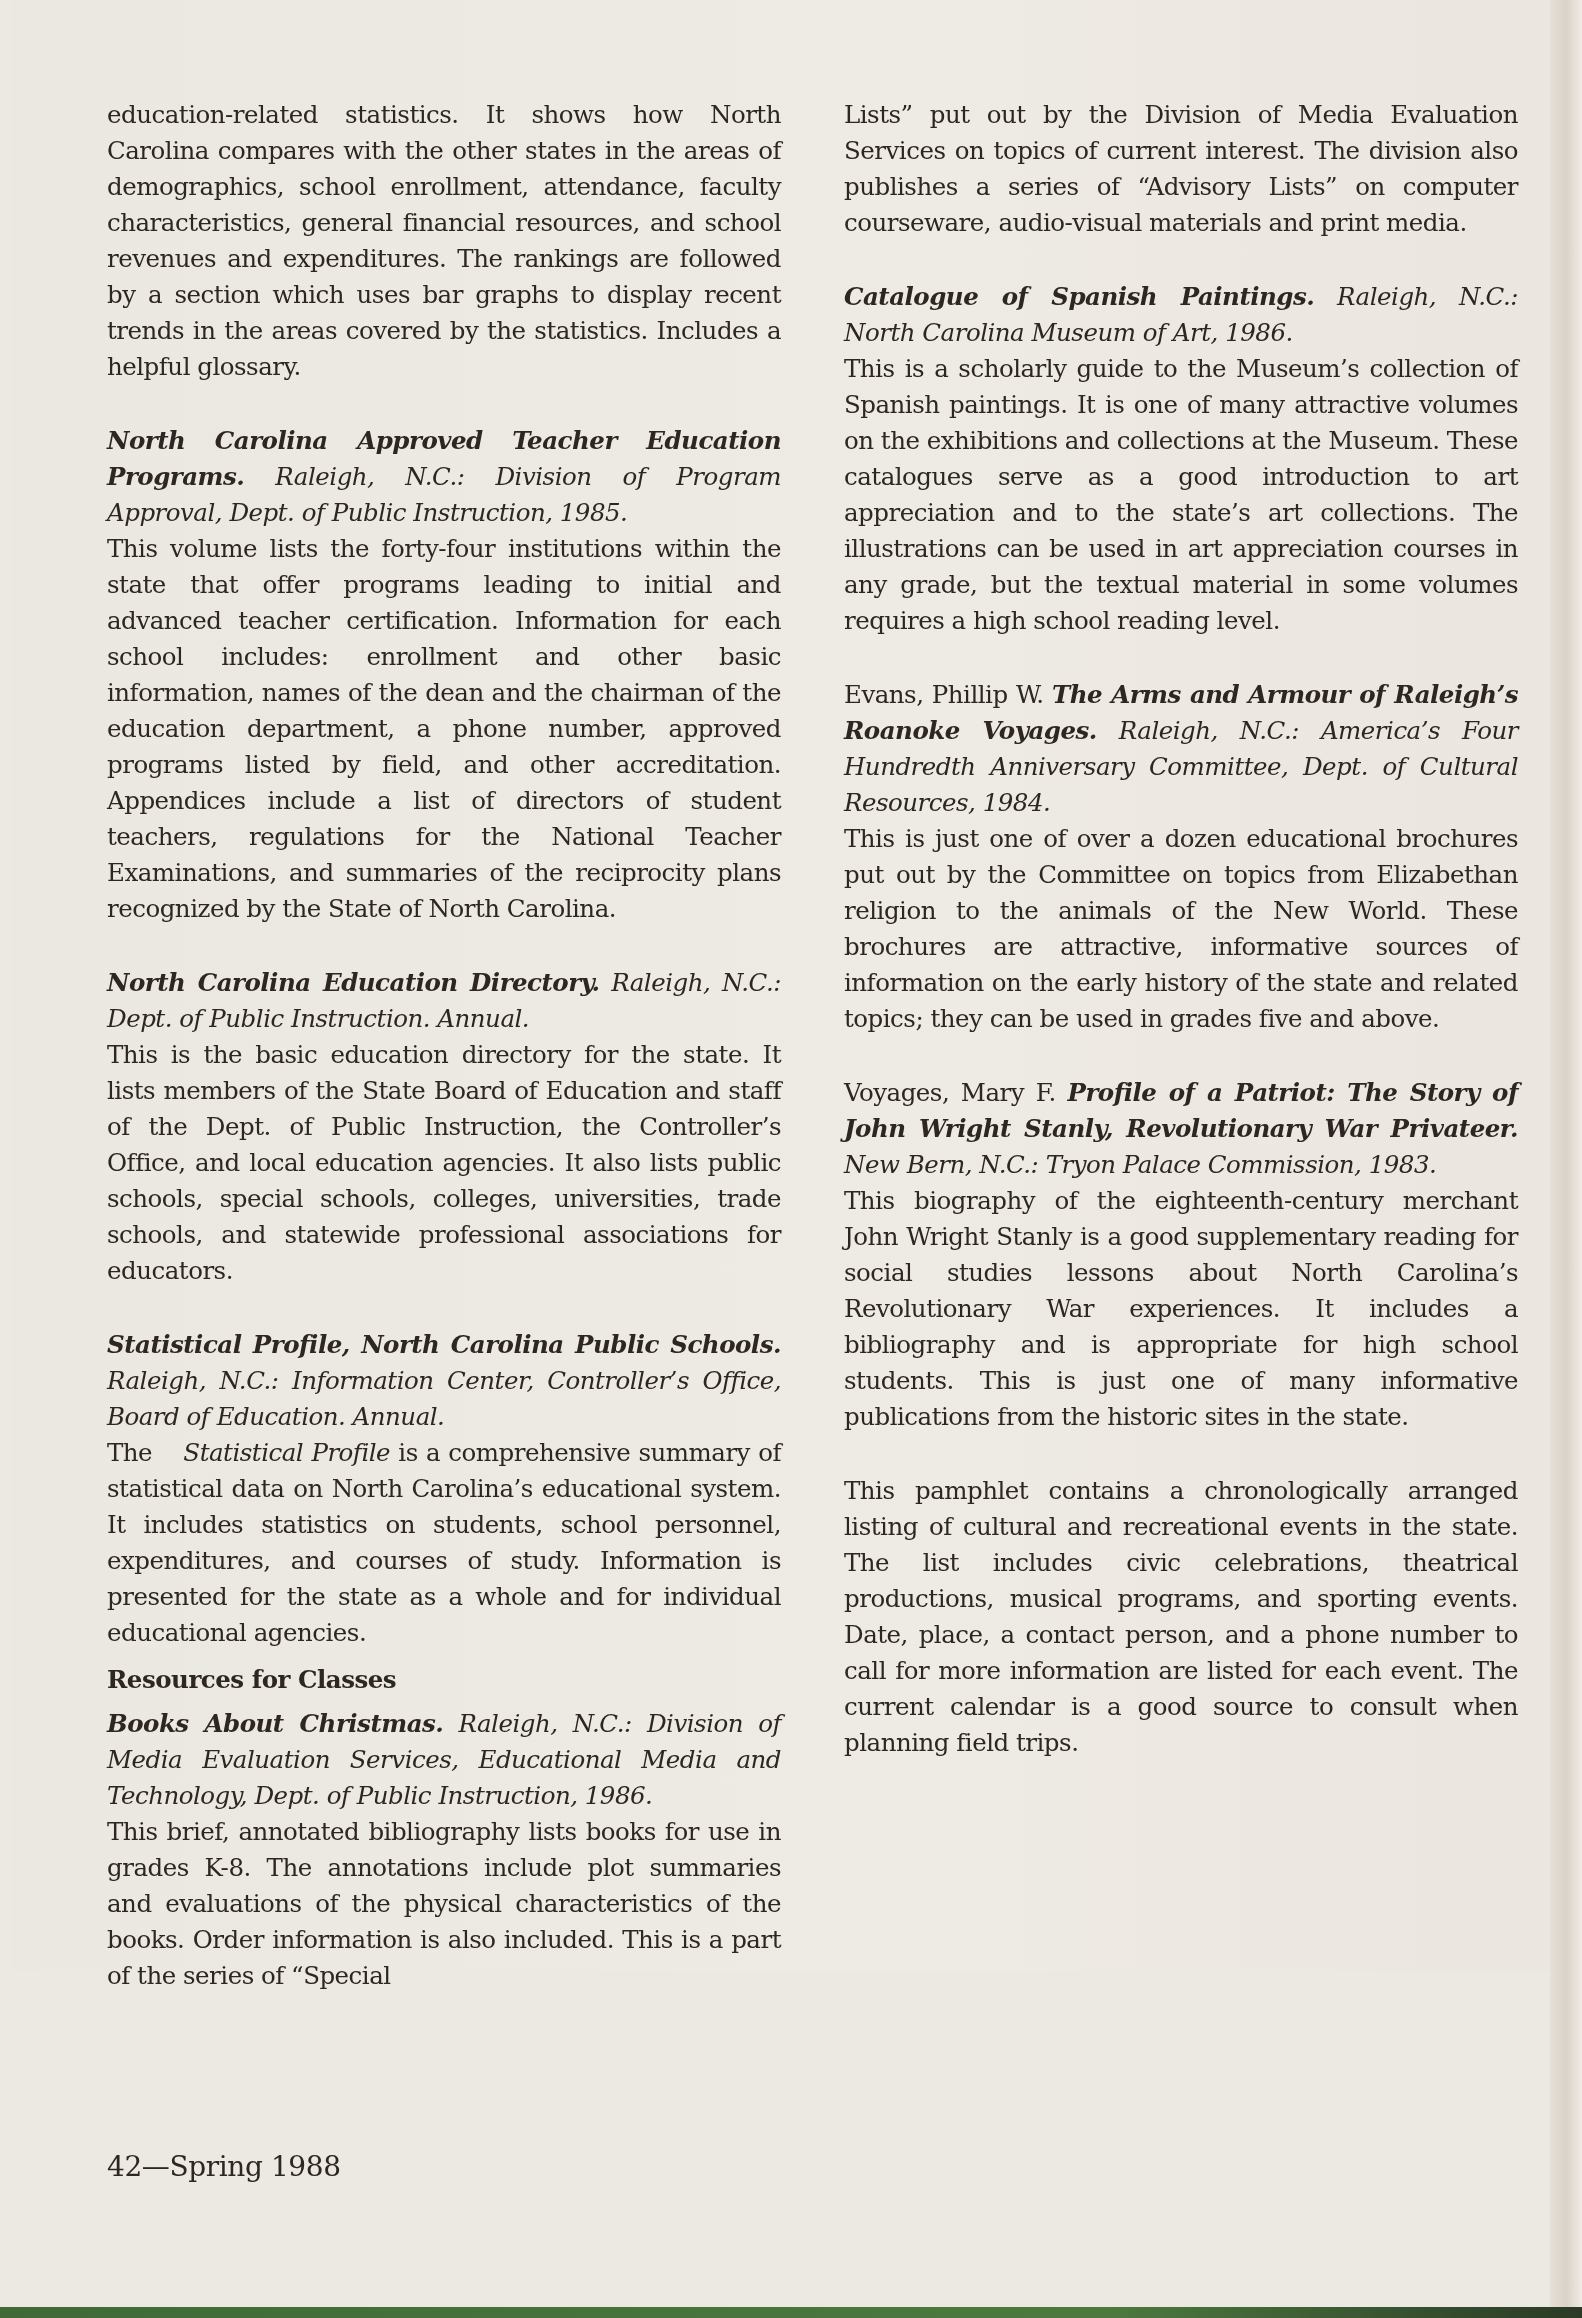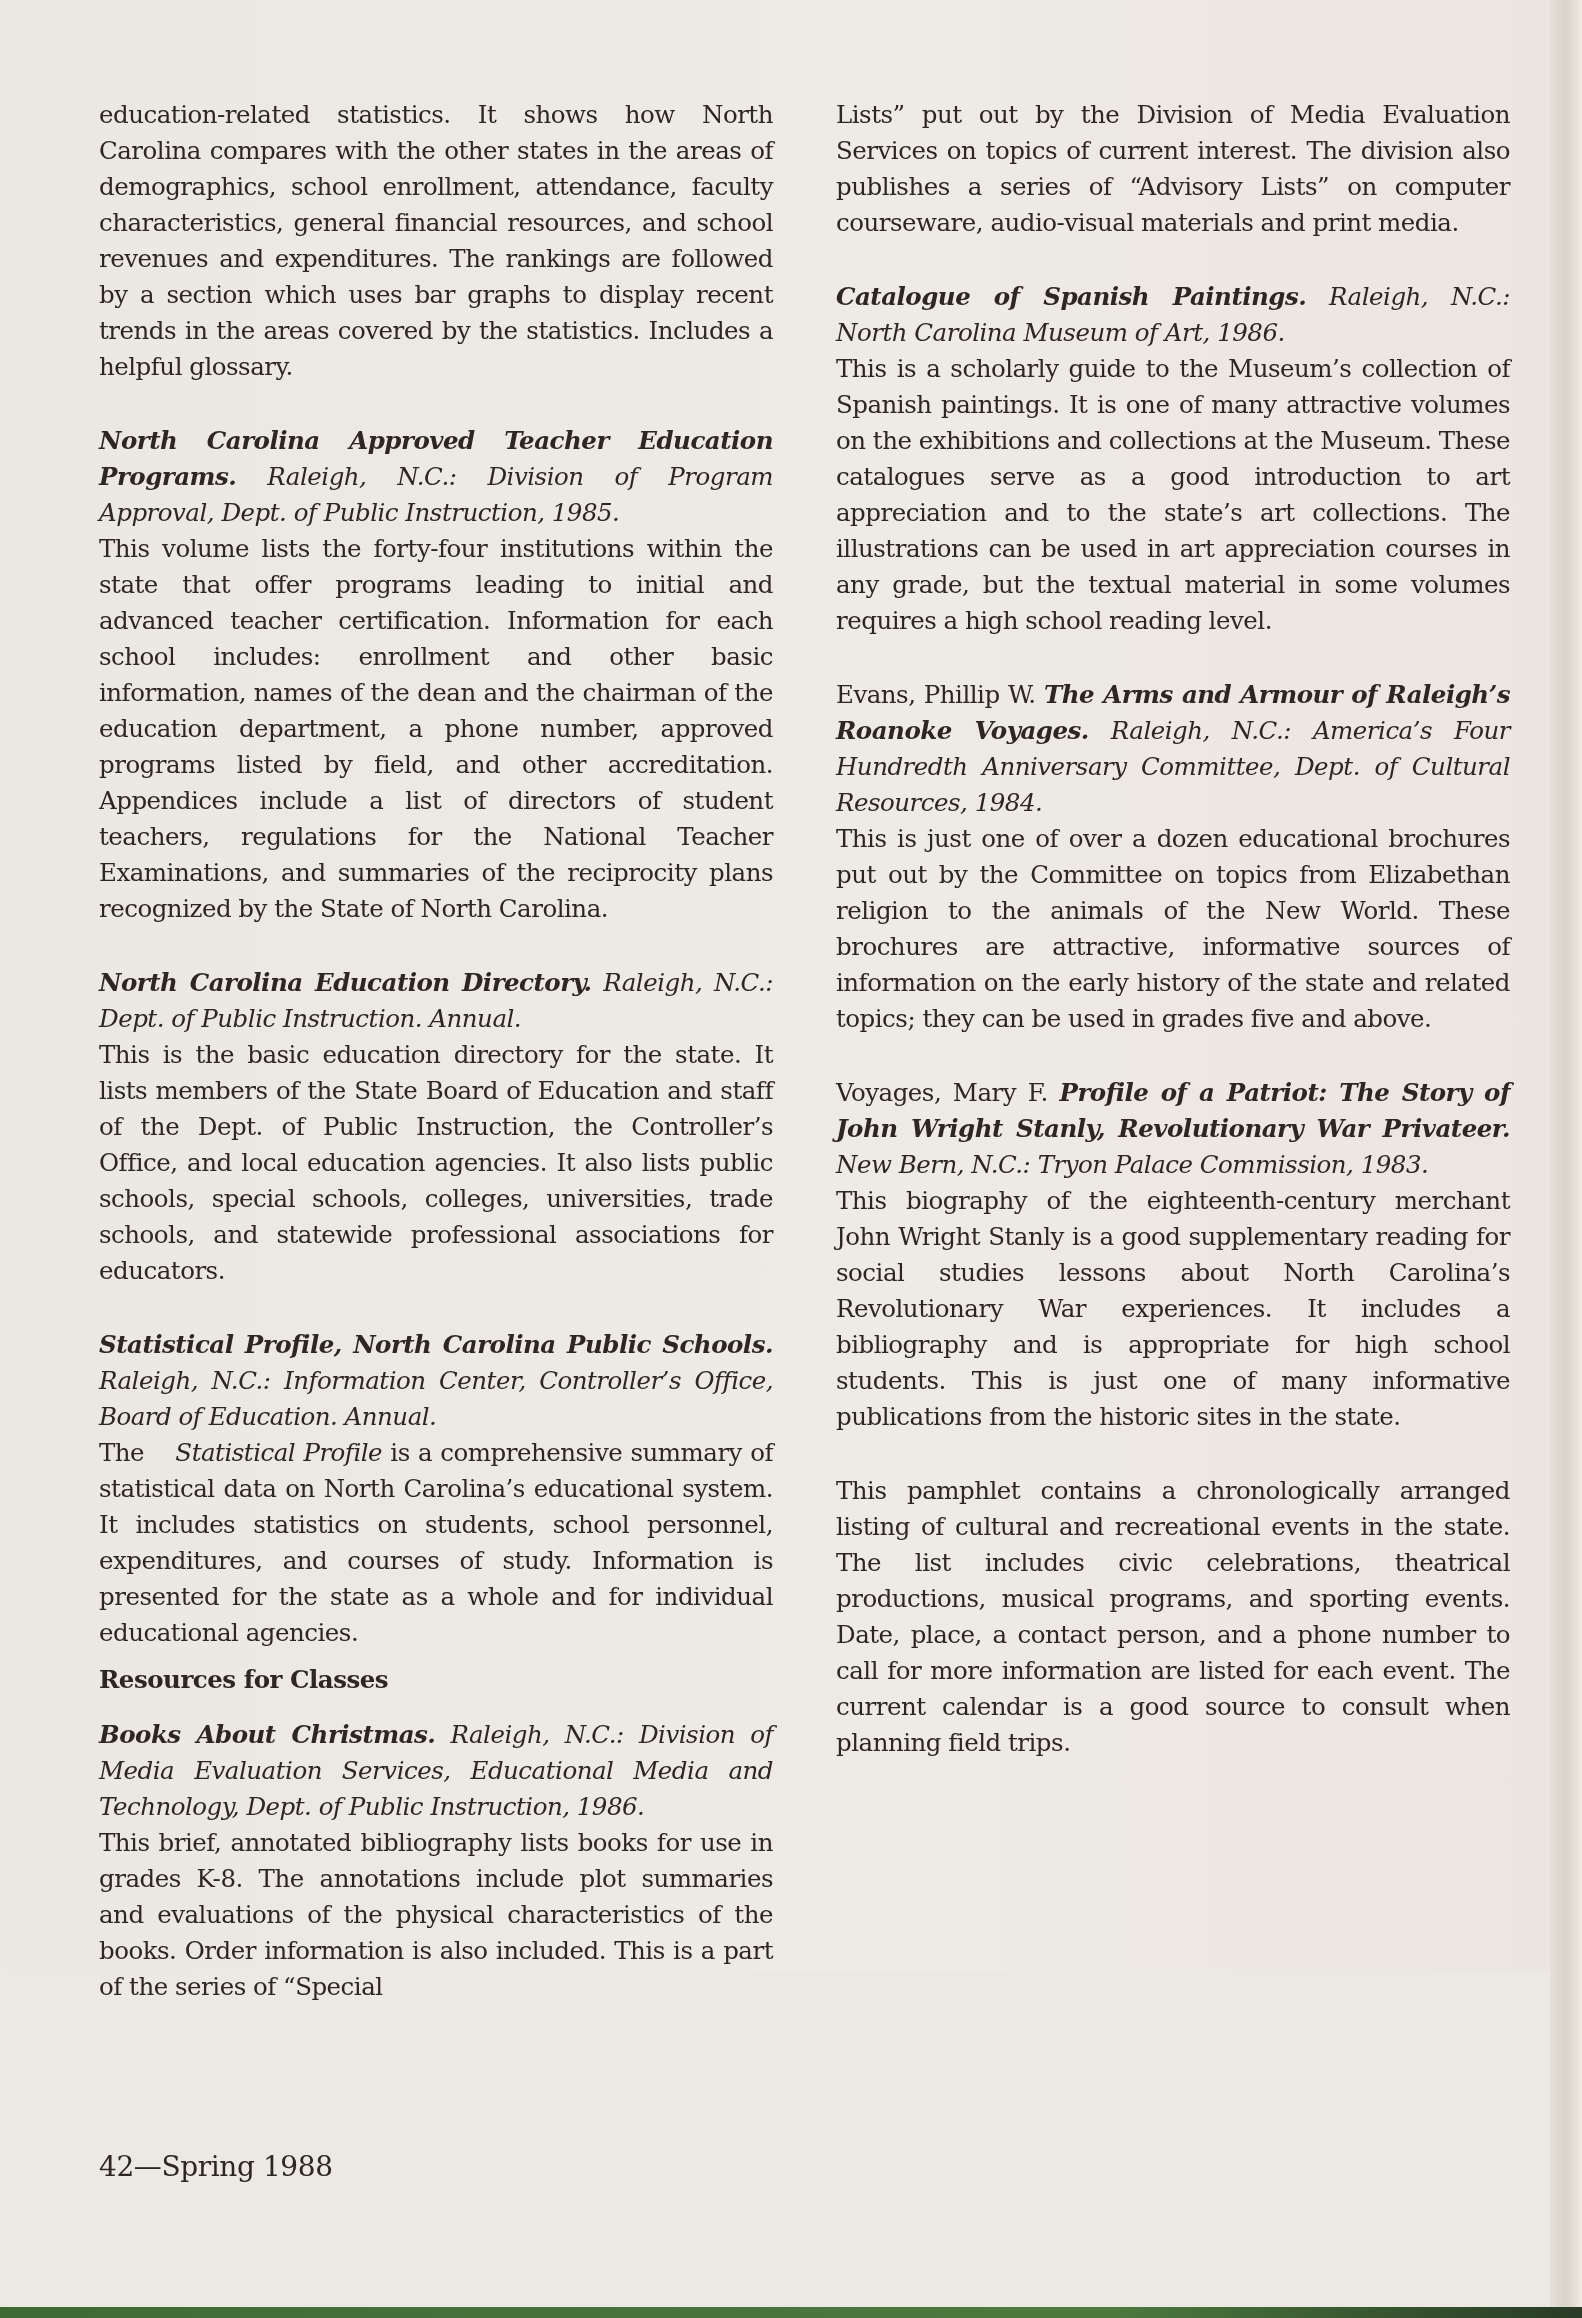--- a/index.html
+++ b/index.html
@@ -3,21 +3,21 @@
 <meta charset="utf-8">
 <style>
   html, body { margin: 0; padding: 0; }
   body {
     width: 1582px; height: 2319px; position: relative; overflow: hidden;
     background: #ece8e2;
     font-family: "DejaVu Serif", "Liberation Serif", serif;
     color: #2e2622;
   }
   .page {
-    position: absolute; left: 4px; top: 0; width: 1550px; height: 1971px;
+    position: absolute; left: 12px; top: 0; width: 1550px; height: 1971px;
     background: linear-gradient(90deg, #ebe7e1 0%, #eeeae4 60%, #ebe6df 100%);
   }
   .right-edge {
     position: absolute; top: 0; right: 0; width: 32px; height: 2307px;
     background: linear-gradient(90deg, #e6e0d8 0%, #d9d2c8 50%, #f0ebe4 100%);
   }
   .bottom-strip {
     position: absolute; left: 0; bottom: 0; width: 1582px; height: 12px;
     background: linear-gradient(90deg, #3f6a36 0%, #4c7a3e 70%, #2a3a26 100%);
   }
@@ -27,21 +27,21 @@
     text-align: justify;
   }
   .col-left { left: 95px; }
   .col-right { left: 832px; }
   .para { margin: 0; }
   .entry { margin: 0 0 38px 0; }
   .citation { margin: 0; }
   .title { font-weight: bold; font-style: italic; }
   .pub { font-style: italic; }
   .author { }
-  .section-heading { font-weight: bold; margin: 0 0 19px 0; }
+  .section-heading { font-weight: bold; margin: 0 0 8px 0; }
   .folio {
     position: absolute; left: 95px; top: 2150px;
     font-size: 28px; letter-spacing: -0.4px;
   }
   .em { font-style: italic; margin-left: 23px; }
 </style>
 </head>
 <body>
 
 <div class="page">

